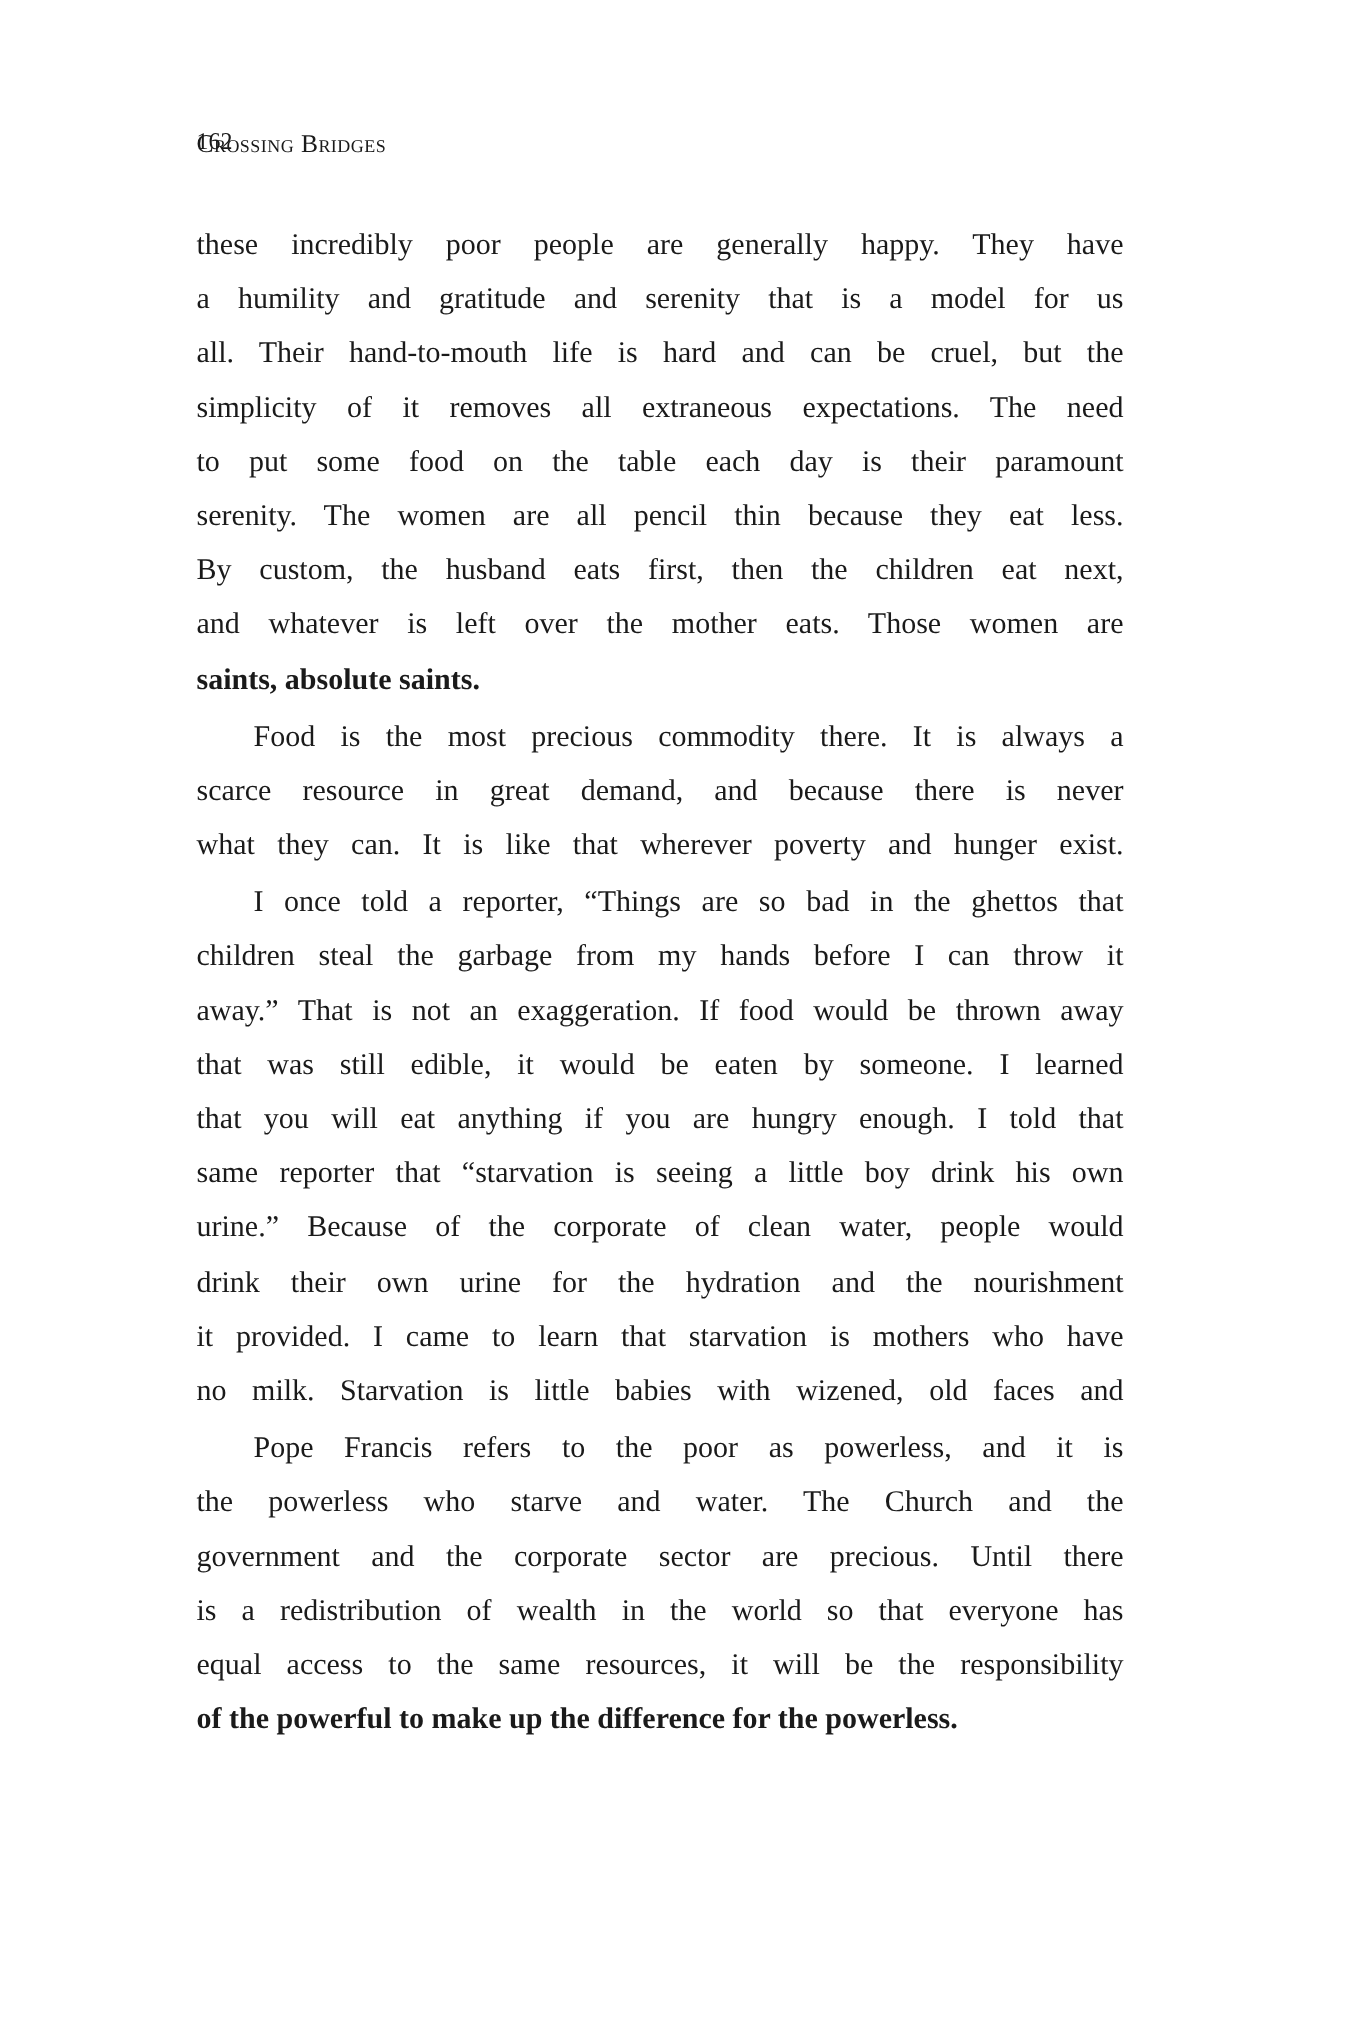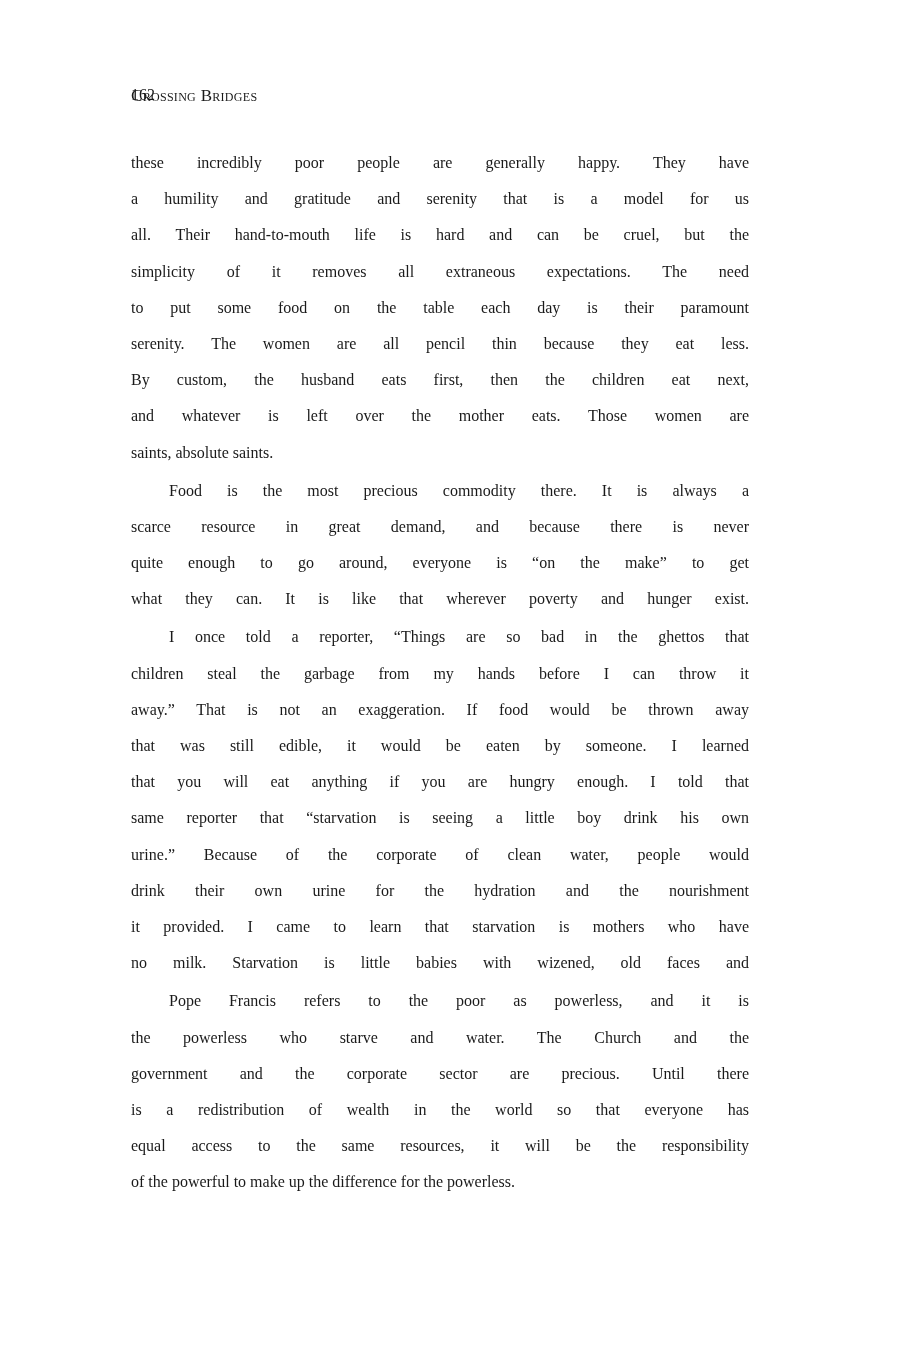--- a/index.html
+++ b/index.html
@@ -1,23 +1,23 @@
 <!DOCTYPE html>
 <html><head>
 <meta charset="utf-8">
 <style>
   html,body{margin:0;padding:0;background:#fff;}
   body{width:901px;height:1350px;position:relative;overflow:hidden;font-family:"Liberation Serif","DejaVu Serif",serif;color:#1a1a1a;}
   .header{position:absolute;top:86px;left:131px;width:618px;height:24px;font-size:16px;}
   .folio{position:absolute;left:0;top:0;}
   .running-head{position:absolute;left:0;right:0;top:0;text-align:left;font-variant:small-caps;letter-spacing:0.3px;font-size:17px;}
-  .body{position:absolute;top:145px;left:131px;width:618px;font-size:16px;}
+  .body{position:absolute;top:145px;left:131px;width:618px;font-size:20px;}
   .para{margin:0 0 2px 0;}
   .line{display:block;height:36.2px;line-height:36.2px;text-align:justify;text-align-last:justify;white-space:nowrap;overflow:visible;}
-  .line.last{text-align-last:left;}
+  .line.last{text-align-last:left;font-weight:bold;}
   .line.indent{text-indent:38px;}
 </style>
 </head>
 <body>
 
 <div class="header">
   <span class="folio">162</span>
   <span class="running-head">Crossing Bridges</span>
 </div>
 
@@ -29,21 +29,20 @@
     <span class="line">simplicity of it removes all extraneous expectations. The need</span>
     <span class="line">to put some food on the table each day is their paramount</span>
     <span class="line">serenity. The women are all pencil thin because they eat less.</span>
     <span class="line">By custom, the husband eats first, then the children eat next,</span>
     <span class="line">and whatever is left over the mother eats. Those women are</span>
     <span class="line last">saints, absolute saints.</span>
   </div>
   <div class="para">
     <span class="line indent">Food is the most precious commodity there. It is always a</span>
     <span class="line">scarce resource in great demand, and because there is never</span>
-    <span class="line">quite enough to go around, everyone is “on the make” to get</span>
     <span class="line">what they can. It is like that wherever poverty and hunger exist.</span>
   </div>
   <div class="para">
     <span class="line indent">I once told a reporter, “Things are so bad in the ghettos that</span>
     <span class="line">children steal the garbage from my hands before I can throw it</span>
     <span class="line">away.” That is not an exaggeration. If food would be thrown away</span>
     <span class="line">that was still edible, it would be eaten by someone. I learned</span>
     <span class="line">that you will eat anything if you are hungry enough. I told that</span>
     <span class="line">same reporter that “starvation is seeing a little boy drink his own</span>
     <span class="line">urine.” Because of the corporate of clean water, people would</span>

